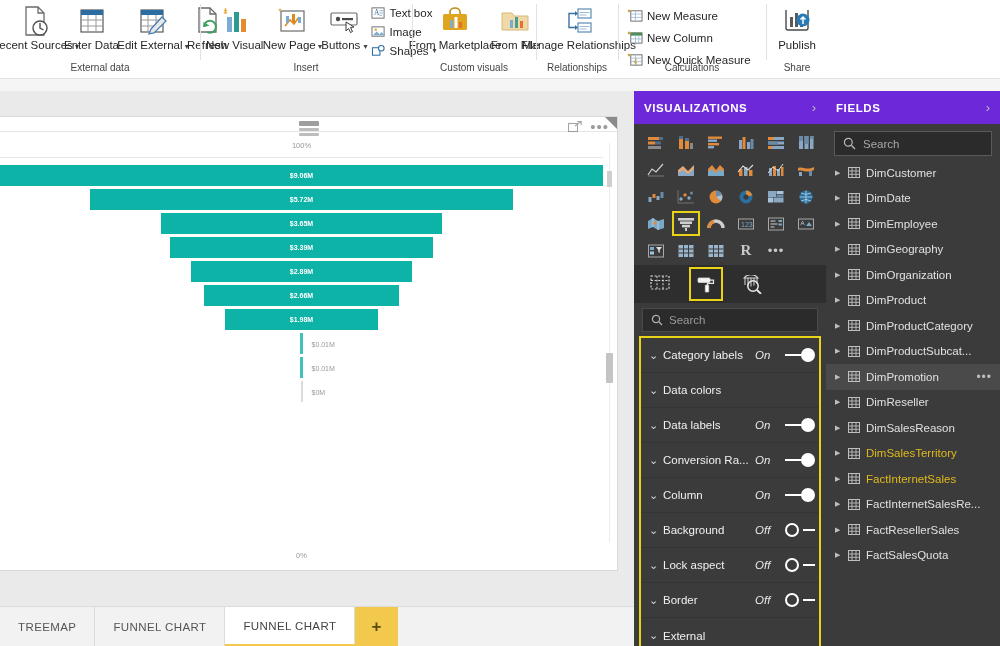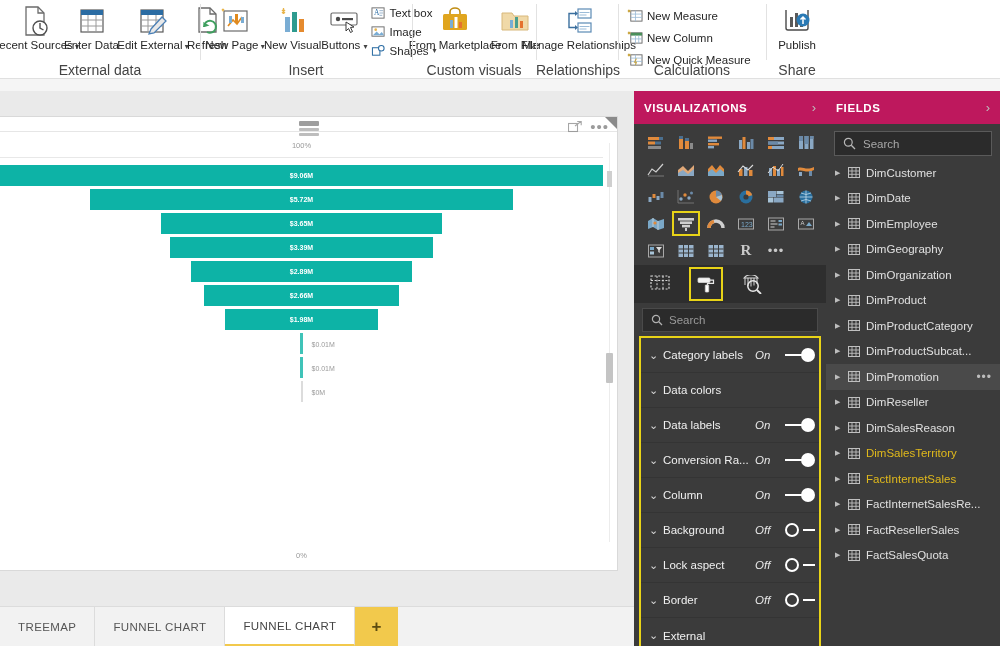--- a/index.html
+++ b/index.html
@@ -36,21 +36,21 @@
   .bigbtn.w52 { width: 52px; }
   .bigbtn.w46 { width: 46px; }
   .caret { font-size: 8px; color: #444; }
 
   .smallcol { display: flex; flex-direction: column; justify-content: flex-start; padding-top: 2px; gap: 2px; }
   .smallbtn { display: flex; align-items: center; gap: 4px; height: 17px; padding: 0 3px; }
   .smallbtn .slb { font-size: 11.5px; color: #262626; white-space: nowrap; }
 
   .grouplabels {
     position: absolute; left: 0; top: 62px; width: 1000px; height: 16px;
-    display: flex; font-size: 14px; color: #444;
+    display: flex; font-size: 10px; color: #444;
   }
   .glab { text-align: center; position: relative; }
   .ribbon-bottom-border {
     position: absolute; left: 0; top: 78px; width: 1000px; height: 1px; background: #e0e0e0;
   }
   .ribbon-gap { position: absolute; left:0; top: 79px; width: 1000px; height: 12px; background: #f5f5f5; }
 
   
   .canvas-area {
     position: absolute; left: 0; top: 91px; width: 634px; height: 515px;
@@ -132,21 +132,21 @@
     background: #f2c94c; color: #5c4b10; font-size: 17px; padding: 0 16px;
     border-right: none; font-weight: bold;
   }
 
   
   .vis-pane {
     position: absolute; left: 634px; top: 91px; width: 192px; height: 555px;
     background: #3b3b3b;
   }
   .pane-head {
-    height: 33px; background: #be185d; display: flex; align-items: center;
+    height: 33px; background: #6d28d9; display: flex; align-items: center;
     padding: 0 10px; justify-content: space-between;
   }
   .pane-head .t { font-size: 11.5px; color: #ffffff; font-weight: bold; letter-spacing: .6px; }
   .pane-head .chev { color: #bdbdbd; font-size: 13px; }
   .vis-grid {
     background: #3b3b3b; padding: 6px 6px 2px 8px;
     display: grid; grid-template-columns: repeat(6, 28px); gap: 2px;
   }
   .vicon {
     width: 28px; height: 25px; display: flex; align-items: center; justify-content: center;
@@ -268,45 +268,45 @@
           <div class="lb">
             <span>Refresh</span>
           </div>
         </div>
       </div>
 
       <div class="rgroup" style="width:212px">
         <div class="bigbtn">
           <div class="ic">
             <svg width="32" height="32" viewBox="0 0 32 32">
+              <rect x="8" y="12" width="5" height="15" fill="#7aadd4"></rect>
+              <rect x="15" y="7" width="5" height="20" fill="#2e9b8f"></rect>
+              <rect x="22" y="14" width="5" height="13" fill="#e58a2e"></rect>
+              <path d="M5 5 l3 3 M8 5 l-3 3 M6.5 3 v6" stroke="#e8b44a" stroke-width="1.3"></path>
+            </svg>
+          </div>
+          <div class="lb">
+            <span>New</span>
+            <span>Visual</span>
+          </div>
+        </div>
+        <div class="bigbtn">
+          <div class="ic">
+            <svg width="32" height="32" viewBox="0 0 32 32">
               <rect x="5" y="6" width="23" height="20" fill="#fff" stroke="#6b6b6b" stroke-width="1.2"></rect>
               <path d="M9 21 l5-6 4 4 5-7" stroke="#e08a1e" stroke-width="1.6" fill="none"></path>
               <rect x="10" y="11" width="3" height="7" fill="#7aadd4"></rect>
               <rect x="16" y="9" width="3" height="9" fill="#e08a1e"></rect>
               <rect x="22" y="12" width="3" height="6" fill="#7aadd4"></rect>
               <path d="M3 4 l2 2 M5 4 l-2 2" stroke="#e8b44a" stroke-width="1.4"></path>
             </svg>
           </div>
           <div class="lb">
             <span>New</span>
             <span>Page</span><span class="caret"> ▾</span>
-          </div>
-        </div>
-        <div class="bigbtn">
-          <div class="ic">
-            <svg width="32" height="32" viewBox="0 0 32 32">
-              <rect x="8" y="12" width="5" height="15" fill="#7aadd4"></rect>
-              <rect x="15" y="7" width="5" height="20" fill="#2e9b8f"></rect>
-              <rect x="22" y="14" width="5" height="13" fill="#e58a2e"></rect>
-              <path d="M5 5 l3 3 M8 5 l-3 3 M6.5 3 v6" stroke="#e8b44a" stroke-width="1.3"></path>
-            </svg>
-          </div>
-          <div class="lb">
-            <span>New</span>
-            <span>Visual</span>
           </div>
         </div>
         <div class="bigbtn w52">
           <div class="ic">
             <svg width="34" height="32" viewBox="0 0 34 32">
               <rect x="4" y="8" width="26" height="12" rx="1.5" fill="#fff" stroke="#6b6b6b" stroke-width="1.2"></rect>
               <circle cx="11" cy="14" r="2.2" fill="#4a4a4a"></circle>
               <rect x="15" y="13" width="11" height="2.2" fill="#4a4a4a"></rect>
               <path d="M19 17 l0 9 l2.5 -2.5 l2 4 l2 -1 l-2 -4 l3.5 -0.5 z" fill="#fff" stroke="#3a3a3a" stroke-width="1"></path>
             </svg>

